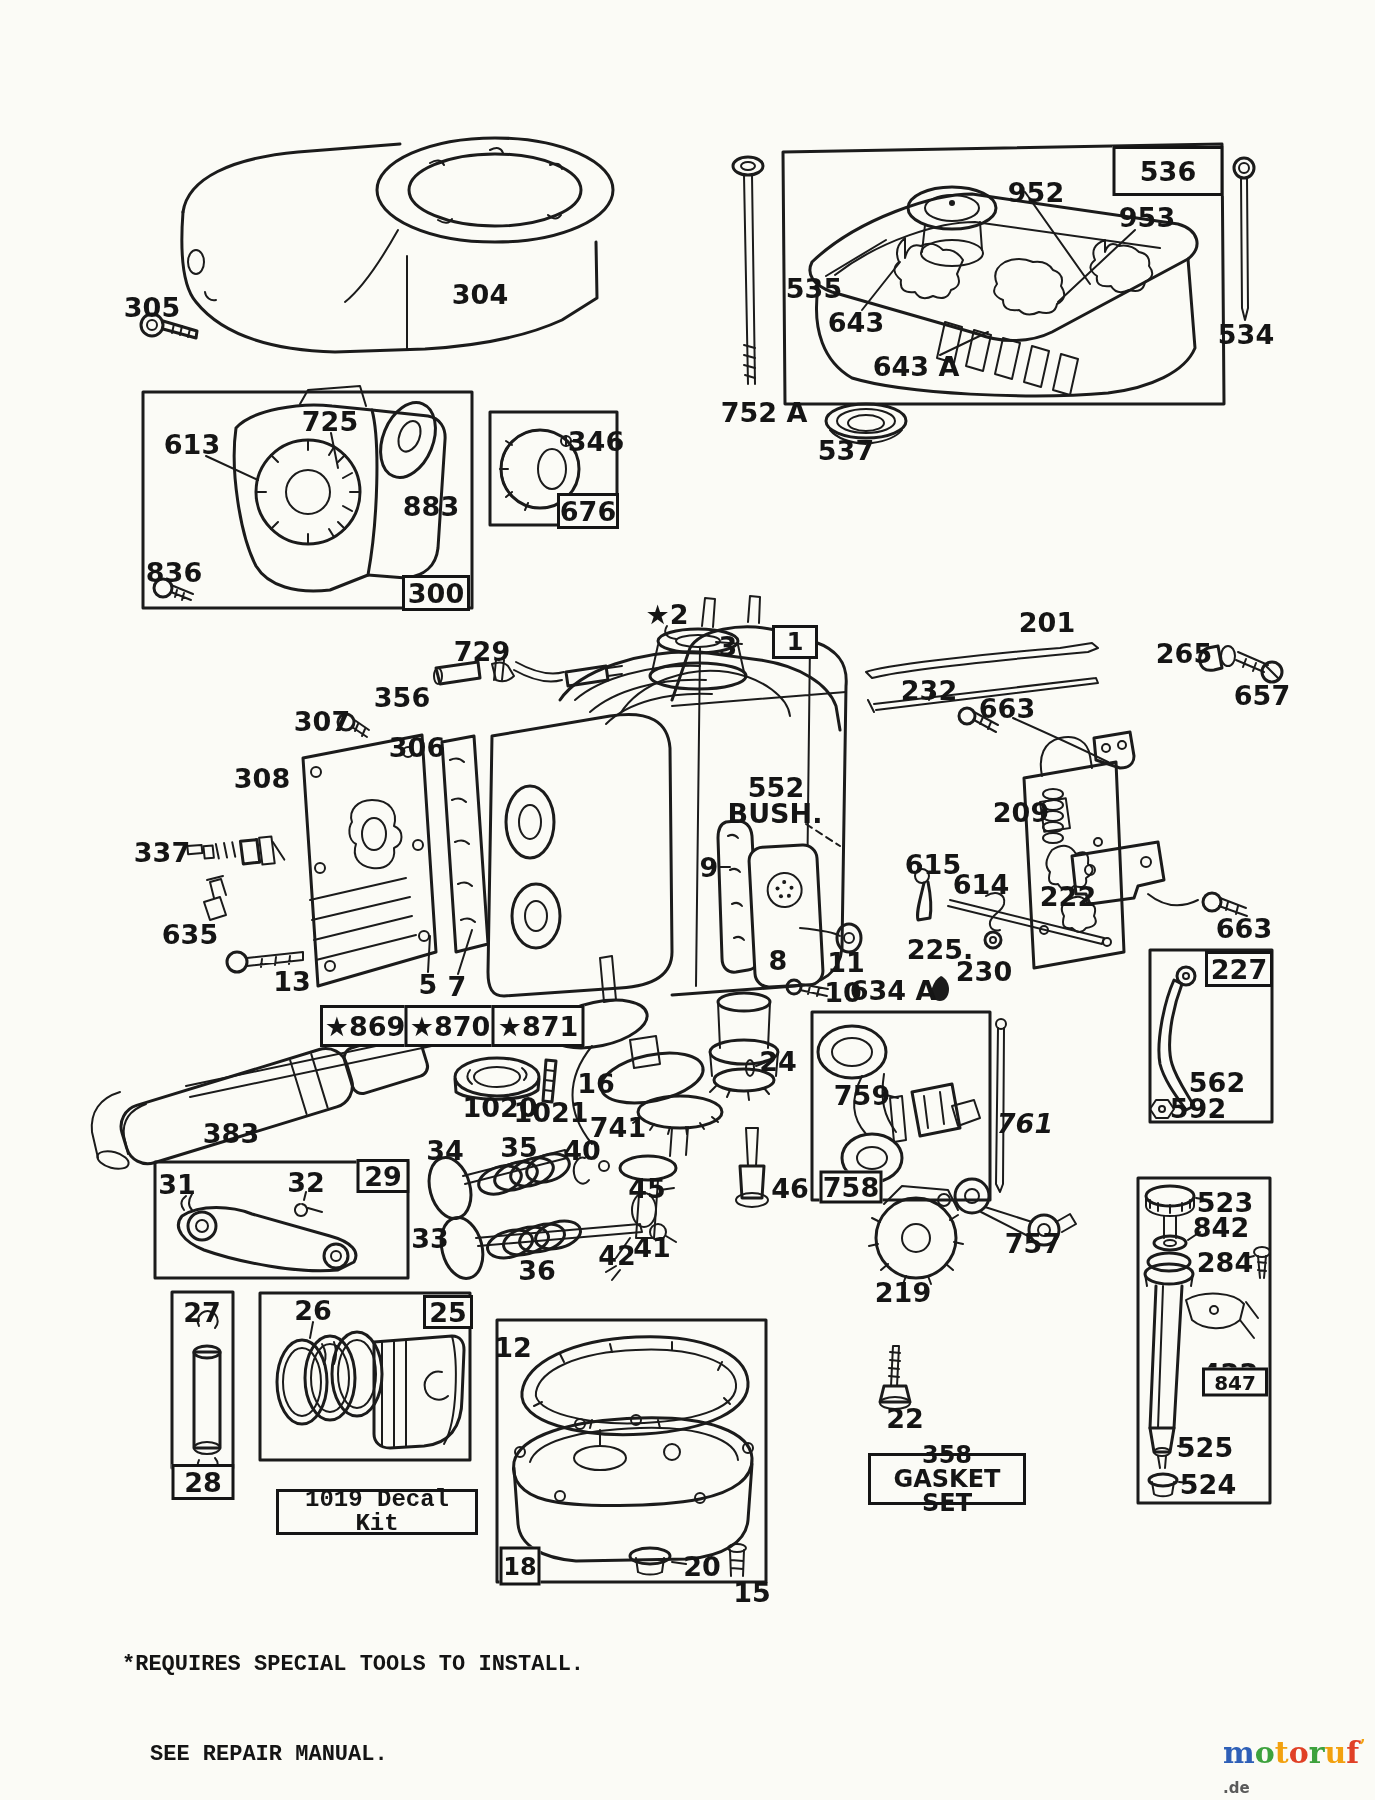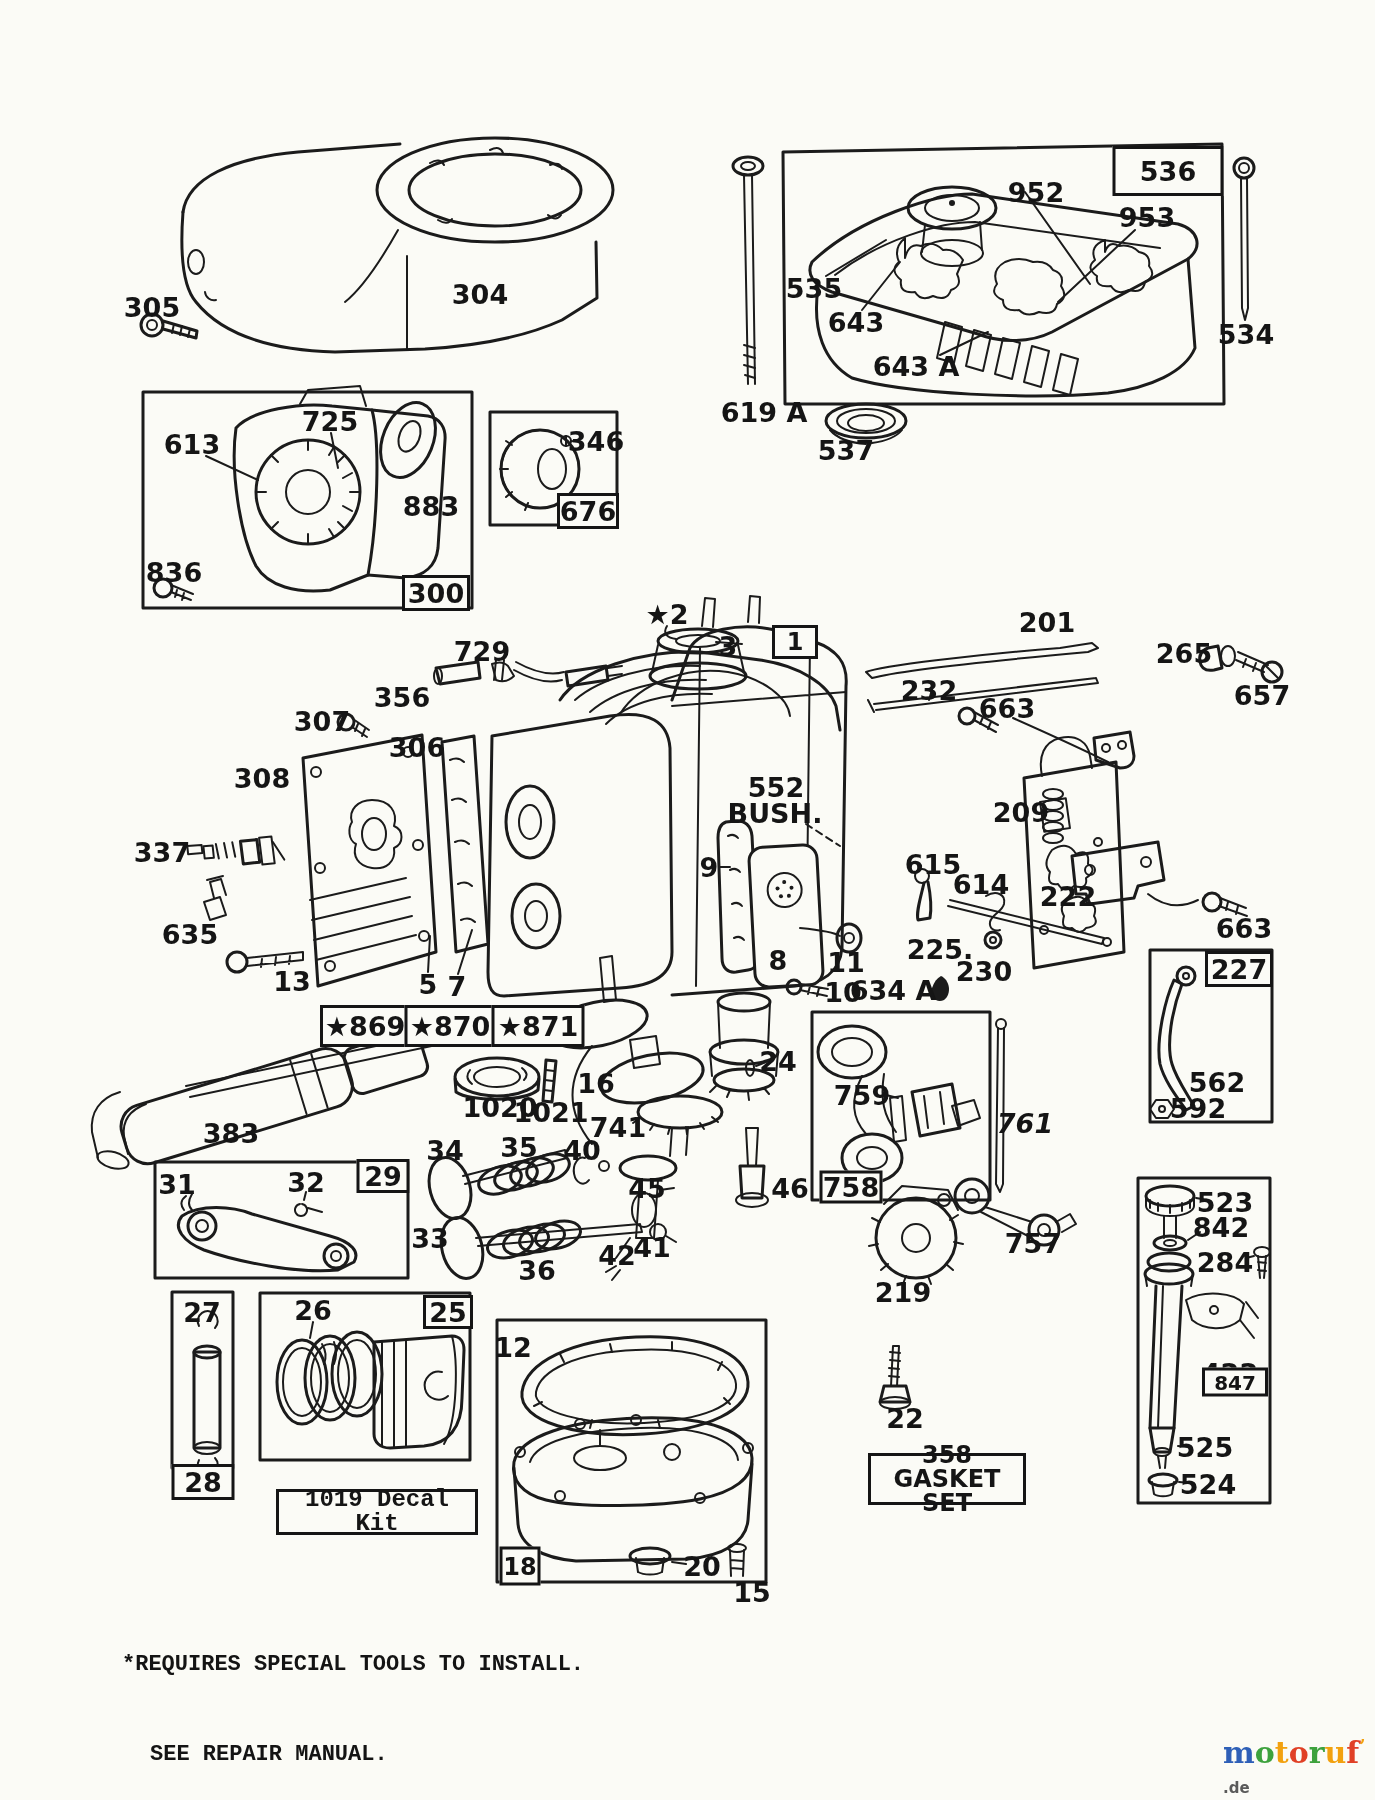--- a/index.html
+++ b/index.html
@@ -435,21 +435,21 @@
 
 <div id="labels">
       <div class="lbl" style="left: 152px; top: 307px;">305</div>
       <div class="lbl" style="left: 480px; top: 294px;">304</div>
       <div class="lbl" style="left: 1025px; top: 192px; margin-left: 11px;">952</div>
       <div class="lbl boxed" style="left: 1168px; top: 171px; width: 105px; height: 44px;">536</div>
       <div class="lbl" style="left: 1147px; top: 217px;">953</div>
       <div class="lbl" style="left: 814px; top: 288px;">535</div>
       <div class="lbl" style="left: 856px; top: 322px;">643</div>
       <div class="lbl" style="left: 916px; top: 366px;">643 A</div>
-      <div class="lbl" style="left: 764px; top: 412px;">619 A</div>
+      <div class="lbl" style="left: 764px; top: 412px;">752 A</div>
       <div class="lbl" style="left: 846px; top: 450px;">537</div>
       <div class="lbl" style="left: 1246px; top: 334px;">534</div>
       <div class="lbl" style="left: 192px; top: 444px;">613</div>
       <div class="lbl" style="left: 330px; top: 421px;">725</div>
       <div class="lbl" style="left: 431px; top: 506px;">883</div>
       <div class="lbl" style="left: 174px; top: 572px;">836</div>
       <div class="lbl boxed" style="left: 436px; top: 593px; width: 62px; height: 30px;">300</div>
       <div class="lbl" style="left: 596px; top: 441px;">346</div>
       <div class="lbl boxed" style="left: 588px; top: 511px; width: 56px; height: 30px;">676</div>
       <div class="lbl" style="left: 667px; top: 614px;">★2</div>

